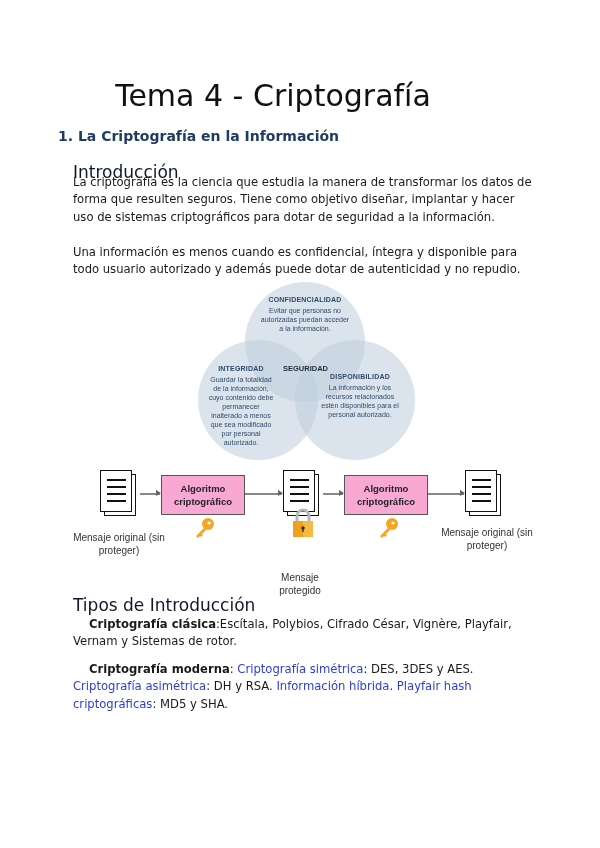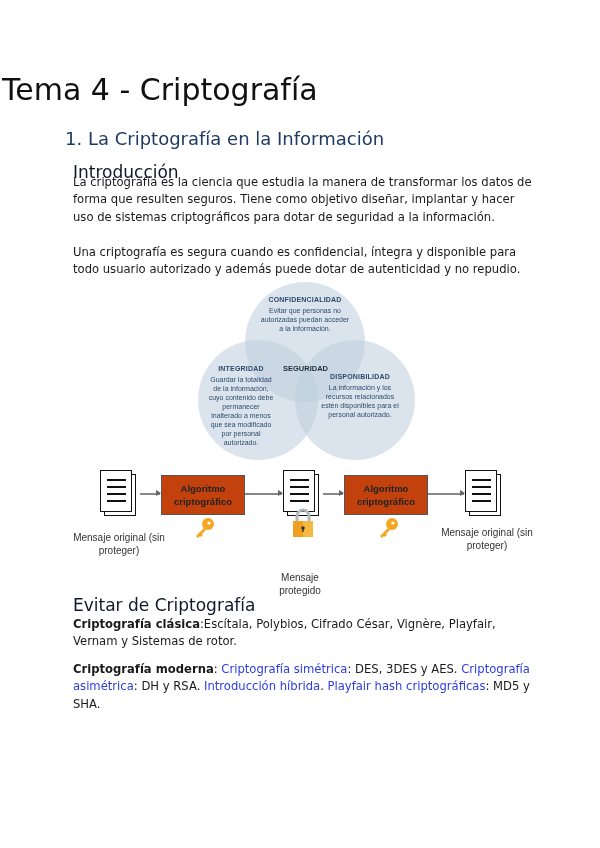--- a/index.html
+++ b/index.html
@@ -1,51 +1,51 @@
 <!DOCTYPE html>
 <html><head>
   <meta charset="utf-8">
   <style>
     html, body { margin: 0; padding: 0; background: #ffffff; }
     body { width: 600px; height: 848px; position: relative; overflow: hidden; font-family: "DejaVu Sans", sans-serif; color: #1a1a1a; }
-    .page-title { position: absolute; left: 0; width: 530px; top: 70px; text-align: left; font-size: 30px; color: #111; font-weight: normal; margin: 2px; }
-    .h1 { position: absolute; left: 65px; top: 128px; font-size: 18px; color: #1f3b63; margin: 0; font-weight: normal; }
+    .page-title { position: absolute; left: 0; width: 530px; top: 70px; text-align: center; font-size: 30px; color: #111; font-weight: normal; margin: 8px; }
+    .h1 { position: absolute; left: 58px; top: 128px; font-size: 14px; color: #1f3b63; margin: 0; font-weight: bold; }
     .h2 { position: absolute; left: 73px; font-size: 17px; color: #0f172a; margin: 0; font-weight: normal; }
     .para { position: absolute; left: 73px; width: 460px; font-size: 11.6px; line-height: 17.3px; color: #1a1a1a; margin: 0; }
     .link { color: #2b3de0; }
-    .bold { font-weight: bold; }
+    .bold { font-weight: bold; margin-left: 16px; }
 
     
     .venn { position: absolute; left: 0; top: 0; width: 600px; height: 724px; pointer-events: none; }
     .circle { position: absolute; width: 120px; height: 120px; border-radius: 50%; background: rgba(190, 205, 220, 0.55); }
     .venn-text { position: absolute; text-align: center; font-family: "Liberation Sans", sans-serif; color: #2d4a6e; }
     .venn-title { font-size: 7px; font-weight: bold; letter-spacing: 0.2px; }
     .venn-body { font-size: 7px; line-height: 9px; }
     .venn-center { font-size: 7.5px; font-weight: bold; color: #1d2b3a; font-family: "Liberation Sans", sans-serif; position: absolute; }
 
     
     .doc { position: absolute; width: 36px; height: 46px; }
     .doc .sheet { position: absolute; width: 32px; height: 42px; border: 1.5px solid #111; background: #fff; box-sizing: border-box; }
     .doc .sheet.back { left: 4px; top: 4px; }
     .doc .sheet.front { left: 0; top: 0; }
     .doc .line { position: absolute; left: 6px; width: 19px; height: 1.6px; background: #111; }
-    .algo { position: absolute; width: 84px; height: 40px; border: 1.5px solid #555; background: #c2410c; box-sizing: border-box; text-align: center; font-family: "Liberation Sans", sans-serif; font-weight: bold; font-size: 9.5px; line-height: 13px; color: #222; padding-top: 6px; }
+    .algo { position: absolute; width: 84px; height: 40px; border: 1.5px solid #555; background: #f9a8d4; box-sizing: border-box; text-align: center; font-family: "Liberation Sans", sans-serif; font-weight: bold; font-size: 9.5px; line-height: 13px; color: #222; padding-top: 6px; }
     .arrow { position: absolute; height: 1.5px; background: #888; }
     .arrow::after { content: ""; position: absolute; right: -1px; top: -3px; border-left: 5px solid #666; border-top: 3.5px solid transparent; border-bottom: 3.5px solid transparent; }
     .flow-label { position: absolute; text-align: center; font-family: "Liberation Sans", sans-serif; font-size: 10px; line-height: 13px; color: #333; }
   </style>
 </head>
 <body>
 
 <h1 class="page-title">Tema 4 - Criptografía</h1>
 <h2 class="h1">1. La Criptografía en la Información</h2>
 <h3 class="h2" style="top:162px;">Introducción</h3>
 
 <p class="para" style="top:174px;">La criptografía es la ciencia que estudia la manera de transformar los datos de forma que resulten seguros. Tiene como objetivo diseñar, implantar y hacer uso de sistemas criptográficos para dotar de seguridad a la información.</p>
-<p class="para" style="top:244px;">Una criptografía es segura cuando es confidencial, íntegra y disponible para todo usuario autorizado y además puede dotar de autenticidad y no repudio.</p>
+<p class="para" style="top:244px;">Una información es menos cuando es confidencial, íntegra y disponible para todo usuario autorizado y además puede dotar de autenticidad y no repudio.</p>
 
 <div class="venn">
   <div class="circle" style="left:245px; top:282px;"></div>
   <div class="circle" style="left:198px; top:340px;"></div>
   <div class="circle" style="left:295px; top:340px;"></div>
 
   <div class="venn-text" style="left:258px; top:296px; width:94px;">
     <div class="venn-title">CONFIDENCIALIDAD</div>
     <div class="venn-body" style="margin-top:3px;">Evitar que personas no autorizadas puedan acceder a la información.</div>
   </div>
@@ -115,17 +115,17 @@
     <circle cx="15" cy="7" r="6" fill="#f5a623"></circle>
     <circle cx="16" cy="6" r="1.6" fill="#fff"></circle>
     <path d="M11 11 L3 19 L5 21 L7 19 L8 20 L10 18 L9 17 L13 13 Z" fill="#f5a623"></path>
   </svg>
 
   <div class="flow-label" style="left:72px; top:531px; width:94px;">Mensaje original (sin proteger)</div>
   <div class="flow-label" style="left:268px; top:571px; width:64px;">Mensaje protegido</div>
   <div class="flow-label" style="left:440px; top:526px; width:94px;">Mensaje original (sin proteger)</div>
 </div>
 
-<h3 class="h2" style="top:595px;">Evitar de Criptografía</h3>
+<h3 class="h2" style="top:595px;">Tipos de Introducción</h3>
 
 <p class="para" style="top:616px;"><span class="bold">Criptografía clásica</span><span>:Escítala, Polybios, Cifrado César, Vignère, Playfair, Vernam y Sistemas de rotor.</span></p>
 
-<p class="para" style="top:661px;"><span class="bold">Criptografía moderna</span><span>: </span><span class="link">Criptografía simétrica</span><span>: DES, 3DES y AES. </span><span class="link">Criptografía asimétrica</span><span>: DH y RSA. </span><span class="link">Introducción híbrida</span><span>. </span><span class="link">Playfair hash criptográficas</span><span>: MD5 y SHA.</span></p>
+<p class="para" style="top:661px;"><span class="bold">Criptografía moderna</span><span>: </span><span class="link">Criptografía simétrica</span><span>: DES, 3DES y AES. </span><span class="link">Criptografía asimétrica</span><span>: DH y RSA. </span><span class="link">Información híbrida</span><span>. </span><span class="link">Playfair hash criptográficas</span><span>: MD5 y SHA.</span></p>
 
 </body></html>

